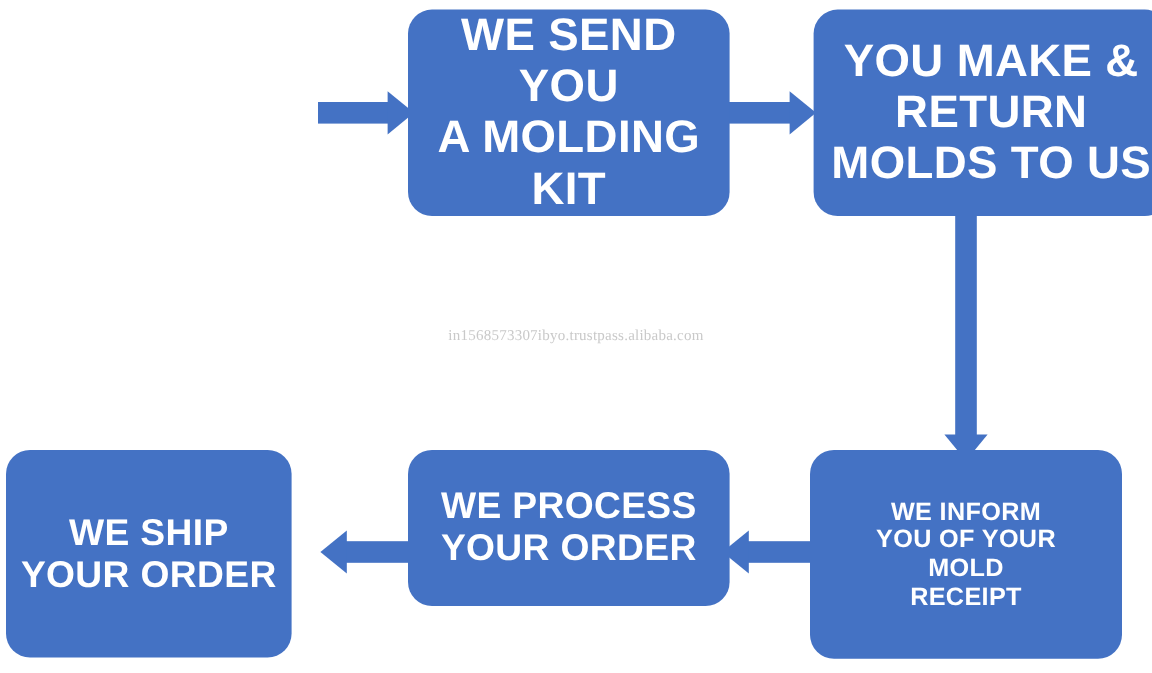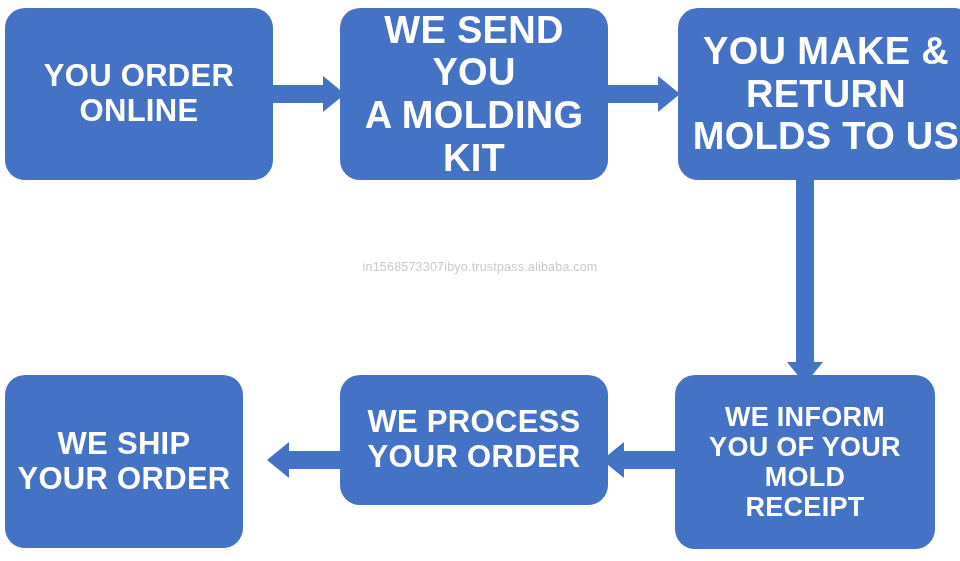--- a/index.html
+++ b/index.html
@@ -29,21 +29,21 @@
     color: #ffffff;
     font-weight: bold;
     text-align: center;
     line-height: 1.12;
     letter-spacing: 0.3px;
     white-space: pre-line;
     padding: 0 10px;
   }
   .size-l  { font-size: 31px; }
   .size-m  { font-size: 38px; }
-  .size-s  { font-size: 27px; }
+  .size-s  { font-size: 21px; }
 
   
   .arrow { position: absolute; z-index: 1; }
   .shaft { position: absolute; background: #4472c4; }
   .head  { position: absolute; width: 0; height: 0; }
 
   .head-right {
     border-top: 18px solid transparent;
     border-bottom: 18px solid transparent;
     border-left: 22px solid #4472c4;
@@ -70,24 +70,20 @@
     letter-spacing: 0.2px;
     z-index: 2;
     user-select: none;
   }
 </style>
 </head>
 <body>
 
 <div id="canvas">
 
-  <div class="node" style="left:5px; top:8px; width:268px; height:172px;">
-    <span class="node-label size-l">YOU ORDER
-ONLINE</span>
-  </div>
 
   <div class="node" style="left:340px; top:8px; width:268px; height:172px;">
     <span class="node-label size-m">WE SEND YOU
 A MOLDING
 KIT</span>
   </div>
 
   <div class="node" style="left:654px; top:8px; width:296px; height:172px;margin-left:24px;">
     <span class="node-label size-m">YOU MAKE &amp;
 RETURN
@@ -129,15 +125,15 @@
   <div class="arrow" style="left:602px; top:442px; width:80px; height:36px;">
     <div class="shaft" style="left:20px; top:9px; width:60px; height:18px;"></div>
     <div class="head head-left" style="left:0; top:0;"></div>
   </div>
 
   <div class="arrow" style="left:267px; top:442px; width:80px; height:36px;">
     <div class="shaft" style="left:20px; top:9px; width:60px; height:18px;"></div>
     <div class="head head-left" style="left:0; top:0;"></div>
   </div>
 
-  <div class="watermark" style="top:260px;">in1568573307ibyo.trustpass.alibaba.com</div>
+  <div class="watermark" style="top:272px;font-family:Liberation Serif, serif;">in1568573307ibyo.trustpass.alibaba.com</div>
 
 </div>
 
 </body></html>

